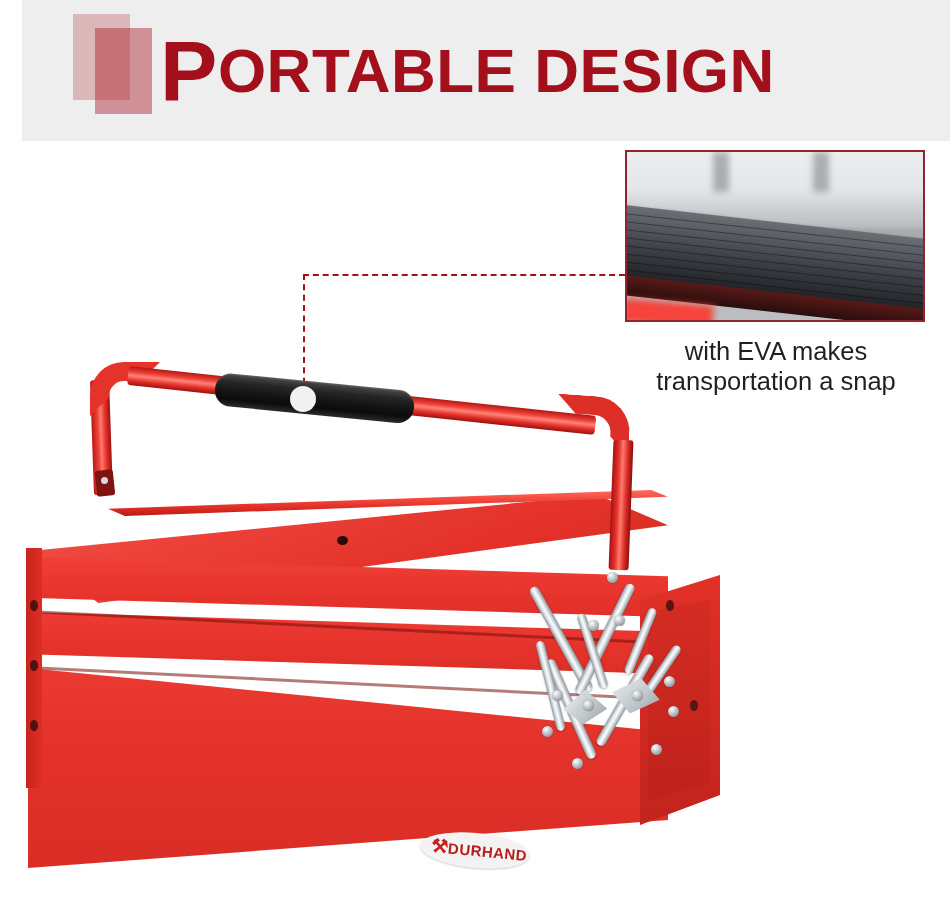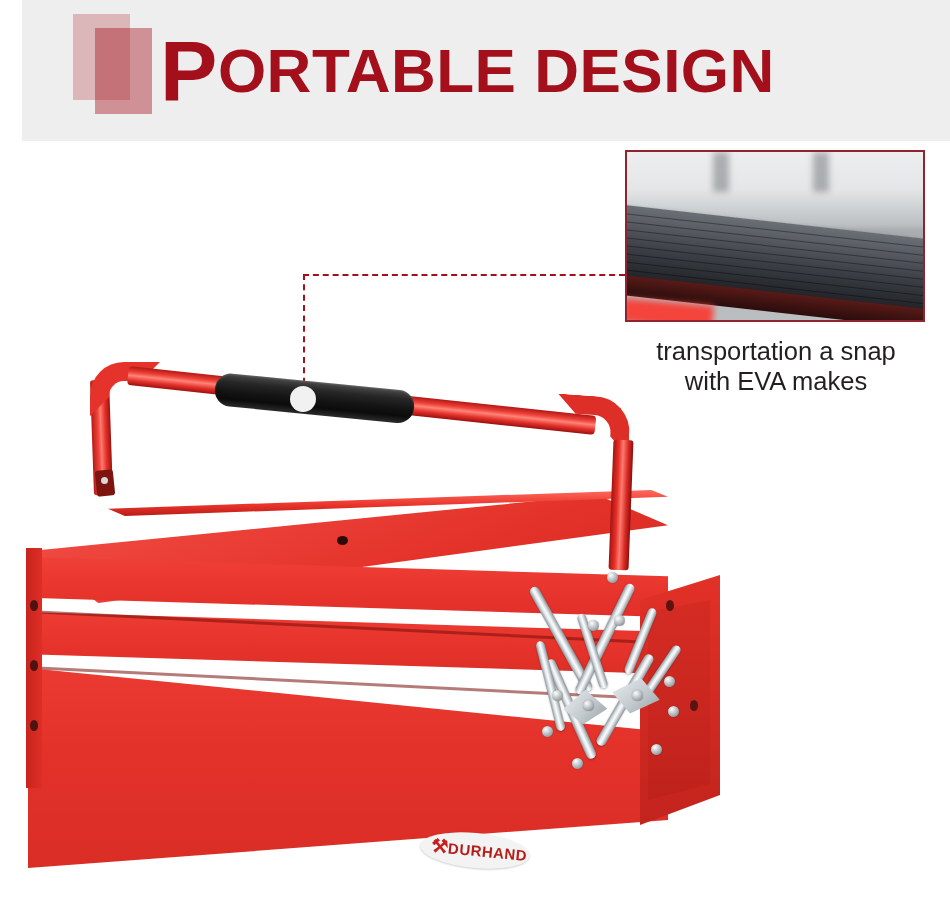--- a/index.html
+++ b/index.html
@@ -164,22 +164,22 @@
       <div class="grip-rib" style="top:48px;"></div>
       <div class="grip-rib" style="top:56px;"></div>
       <div class="grip-rib" style="top:64px;"></div>
       <div class="grip-rib" style="top:71px;"></div>
     </div>
     <div class="grip-red"></div>
     <div class="inset-red-corner"></div>
   </div>
 
   <div class="caption">
+    <div>with EVA makes</div>
     <div>transportation a snap</div>
-    <div>with EVA makes</div>
   </div>
 
   <div class="lead-h"></div>
   <div class="lead-v"></div>
 
   <div>
 
     <div class="lid-top"></div>
     <div class="lid-rim"></div>
     <div class="lid-hole"></div>

